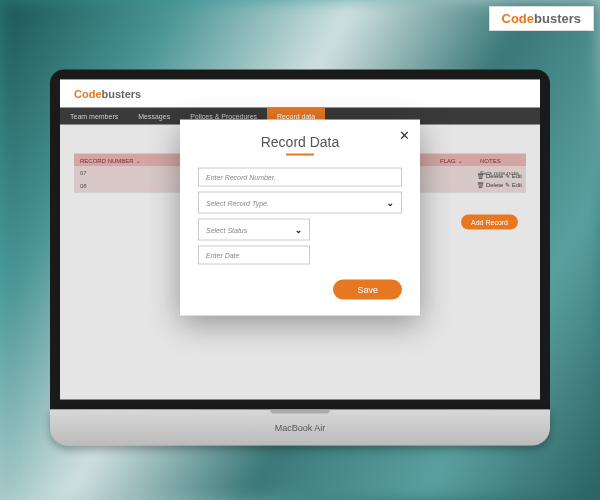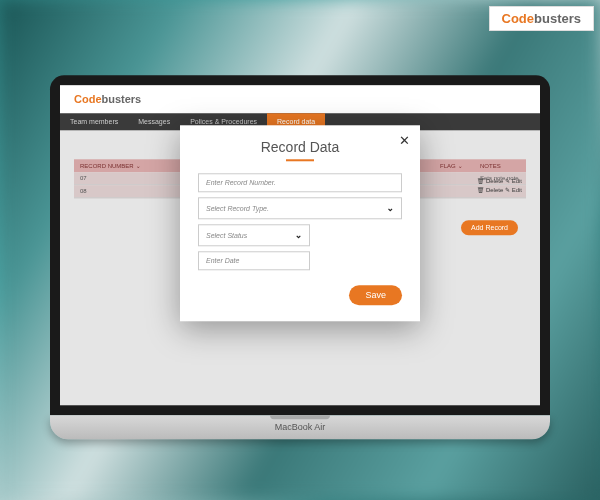--- a/index.html
+++ b/index.html
@@ -3,21 +3,21 @@
 <meta charset="utf-8">
 <style>
 *{box-sizing:border-box;margin:0;padding:0;font-family:Arial,sans-serif}
 body{width:600px;height:500px;overflow:hidden;position:relative;background:linear-gradient(135deg,#2a7a7a 0%,#4aa5a5 25%,#c5d8d8 50%,#3a8585 75%,#2a6565 100%)}
 .bg-blur{position:absolute;inset:0;background:linear-gradient(120deg,#1a5555 0%,#4a9595 20%,#d0e0e0 40%,#3a7878 60%,#5aa0a0 80%,#2a6060 100%);filter:blur(8px);z-index:0}
 .brand-badge{position:absolute;top:6px;right:6px;background:#fff;padding:4px 12px;border:1px solid #ddd;z-index:10;font-size:13px;font-weight:bold}
 .brand-badge .c{color:#e87722}.brand-badge .b{color:#666}
 .laptop{position:absolute;left:50%;top:50%;transform:translate(-50%,-48%);width:500px;z-index:2}
 .screen-frame{background:#1a1a1a;border-radius:14px 14px 0 0;padding:10px;position:relative}
 .screen{background:#e5e5e5;width:100%;height:320px;position:relative;overflow:hidden}
-.laptop-base{background:linear-gradient(#d8d8d8,#bbb);height:24px;border-radius:0 0 18px 18px;box-shadow:0 4px 8px rgba(0,0,0,.3);display:flex;align-items:center;justify-content:center;font-size:9px;color:#555;position:relative}
+.laptop-base{background:linear-gradient(#d8d8d8,#bbb);height:36px;border-radius:0 0 18px 18px;box-shadow:0 4px 8px rgba(0,0,0,.3);display:flex;align-items:center;justify-content:center;font-size:9px;color:#555;position:relative}
 .laptop-base::before{content:"";position:absolute;top:0;left:50%;transform:translateX(-50%);width:60px;height:4px;background:#aaa;border-radius:0 0 4px 4px}
 .app-header{background:#fff;padding:8px 14px;font-size:11px;font-weight:bold}
 .app-header .c{color:#e87722}.app-header .b{color:#666}
 .navbar{background:#3a3a3a;display:flex;font-size:7px;color:#ccc}
 .nav-item{padding:5px 10px;cursor:pointer}
 .nav-item.active{background:#e87722;color:#fff}
 .page-title{text-align:center;font-size:15px;color:#666;padding:8px 0 4px;font-weight:300}
 .table-area{padding:0 14px}
 .thead{background:#d4a5a5;font-size:6px;color:#7a3030;display:flex;padding:3px 6px}
 .th{flex:1;display:flex;align-items:center;gap:2px}
@@ -31,21 +31,21 @@
 .add-btn{position:absolute;right:22px;top:135px;background:#e87722;color:#fff;font-size:7px;padding:4px 10px;border-radius:9px;border:none;cursor:pointer}
 .modal-overlay{position:absolute;inset:0;display:flex;align-items:flex-start;justify-content:center;padding-top:40px}
 .modal{background:#fff;width:240px;padding:14px 18px 16px;box-shadow:0 8px 30px rgba(0,0,0,.35);position:relative}
 .modal-close{position:absolute;top:8px;right:10px;font-size:13px;color:#333;cursor:pointer;background:none;border:none}
 .modal-title{text-align:center;font-size:14px;color:#555;font-weight:400}
 .modal-underline{width:28px;height:2px;background:#e87722;margin:4px auto 12px}
 .field{border:1px solid #ccc;font-size:7px;color:#888;padding:5px 7px;margin-bottom:5px;font-style:italic;display:flex;justify-content:space-between;align-items:center;cursor:text}
 .field.select{cursor:pointer}
 .field.half{width:55%}
 .chev{font-style:normal;font-weight:bold;color:#222;font-size:9px}
-.save-btn{background:#e87722;color:#fff;border:none;border-radius:11px;padding:5px 16px;font-size:9px;float:right;margin-top:10px;cursor:pointer}
+.save-btn{background:#e87722;color:#fff;border:none;border-radius:11px;padding:5px 24px;font-size:9px;float:right;margin-top:10px;cursor:pointer}
 .chev-icon{font-size:6px}
 </style>
 </head>
 <body>
 
 <div class="bg-blur"></div>
 
 <div class="brand-badge">
   <span class="c">Code</span><span class="b">busters</span>
 </div>

